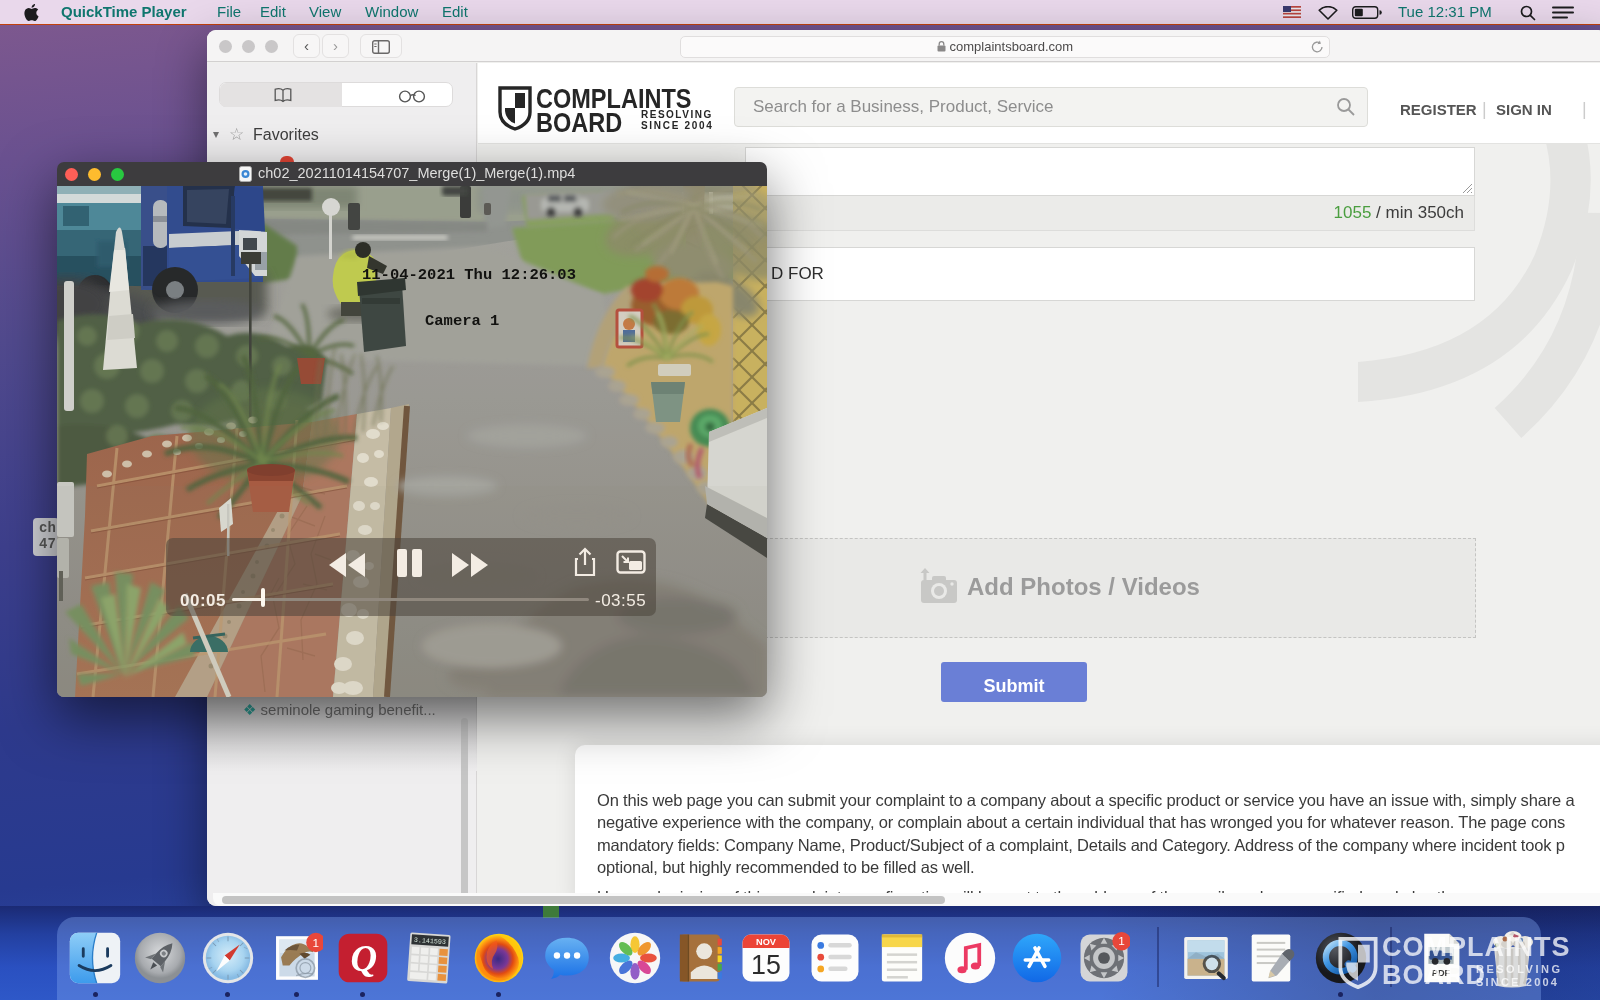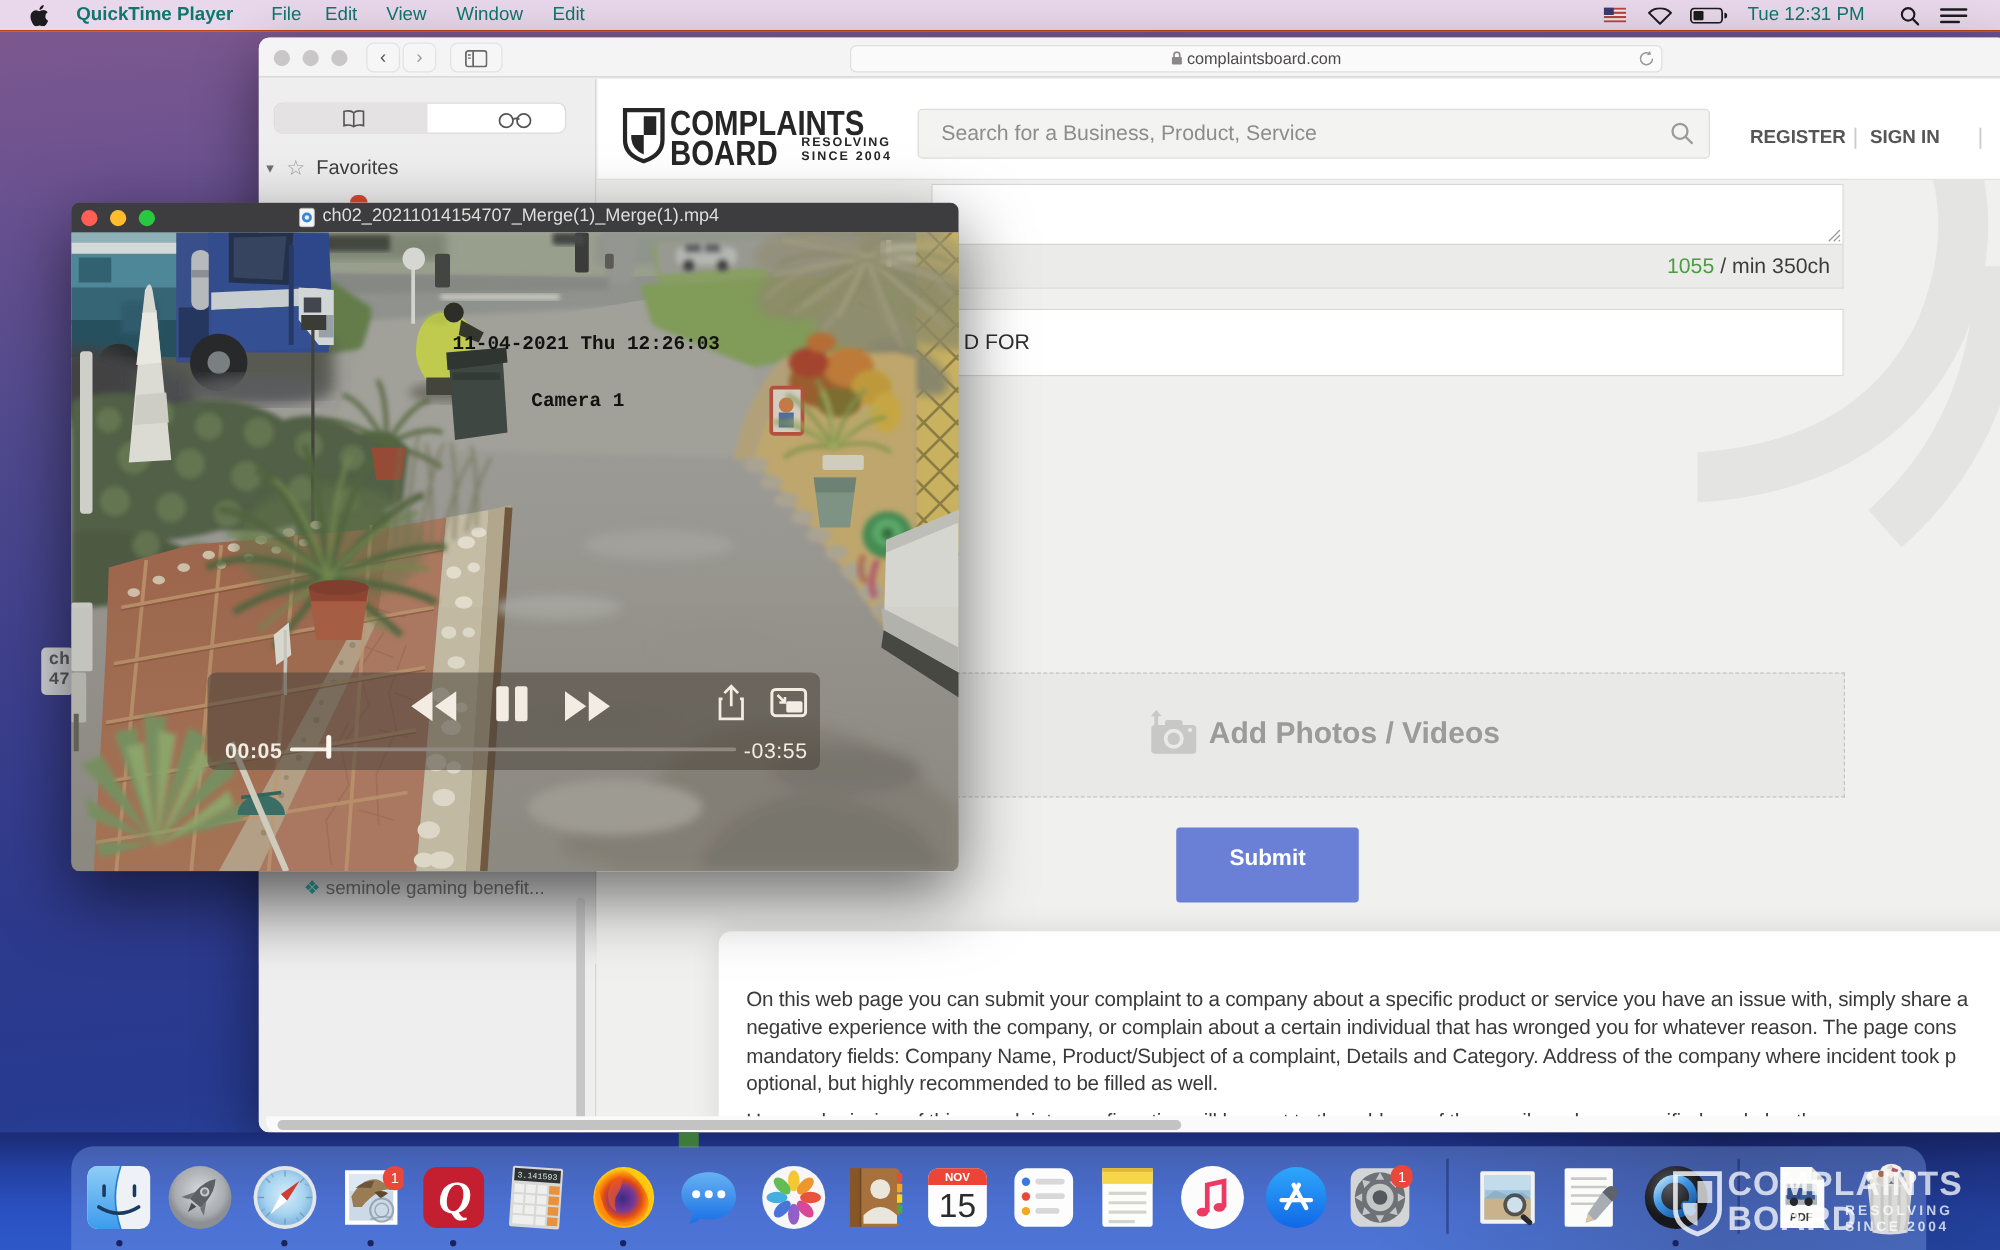--- a/index.html
+++ b/index.html
@@ -19,21 +19,21 @@
 
 #sidebar { position:absolute; left:0; top:33px; width:270px; height:843px; background:#efeeef; border-right:1px solid #d8d6d6; }
 #toggle { position:absolute; left:12px; top:19px; width:234px; height:25px; background:#fff; border:1px solid #dddbdb; border-radius:7px; }
 #toggle .seg1 { position:absolute; left:0; top:0; width:122px; height:24px; background:#e4e2e2; border-radius:6px 0 0 6px; }
 
 #content { position:absolute; left:271px; top:33px; width:1129px; height:843px; background:#f0f0ee; overflow:hidden; }
 #chead { position:absolute; left:0; top:0; width:1129px; height:81px; background:#ffffff; border-bottom:1px solid #e3e3e1; }
 .field { position:absolute; background:#fff; border:1px solid #d7d7d5; padding-left:25px; }
 #gray1055 { position:absolute; left:267px; top:133px; width:730px; height:35px; background:#ebebe9; border:1px solid #dddddb; border-top:none; font-size:17px; color:#3c3c3c; text-align:right; line-height:33px; padding-right:10px;}
 #addbox { position:absolute; left:267px; top:475px; width:731px; height:100px; background:#e9e9e7; border:1px dashed #c4c4c2; }
-#submit { position:absolute; left:463px; top:599px; width:146px; height:60px; background:#6a7fd6; border-radius:3px; color:#fff; font-weight:bold; font-size:18px; text-align:center; line-height:48px; }
+#submit { position:absolute; left:463px; top:599px; width:146px; height:40px; background:#6a7fd6; border-radius:3px; color:#fff; font-weight:bold; font-size:18px; text-align:center; line-height:48px; }
 #card { position:absolute; left:97px; top:682px; width:1100px; height:161px; background:#fff; border-radius:10px 10px 0 0; box-shadow:0 0 22px rgba(0,0,0,0.10); }
 #hscroll { position:absolute; left:6px; top:863px; width:1390px; height:13px; background:#fafafa; border-radius:0 0 8px 8px; }
 
 #qt { position:absolute; left:57px; top:162px; width:710px; height:535px; border-radius:7px; overflow:hidden; box-shadow:0 20px 55px rgba(0,0,0,0.55); }
 #qtbar { position:absolute; left:0; top:0; width:710px; height:24px; background:#3d3c3e; }
 .qtl { position:absolute; top:5.5px; width:13px; height:13px; border-radius:50%; }
 #qtvideo { position:absolute; left:0; top:24px; width:710px; height:511px; background:#9a9a95; }
 #qtctrl { position:absolute; left:109px; top:376px; width:490px; height:78px; background:rgba(74,68,58,0.55); border-radius:7px; color:#f3ece3; }
 
 #dock { position:absolute; left:57px; top:917px; width:1484px; height:83px; background:rgba(130,165,240,0.38); border-radius:18px 18px 0 0; }

